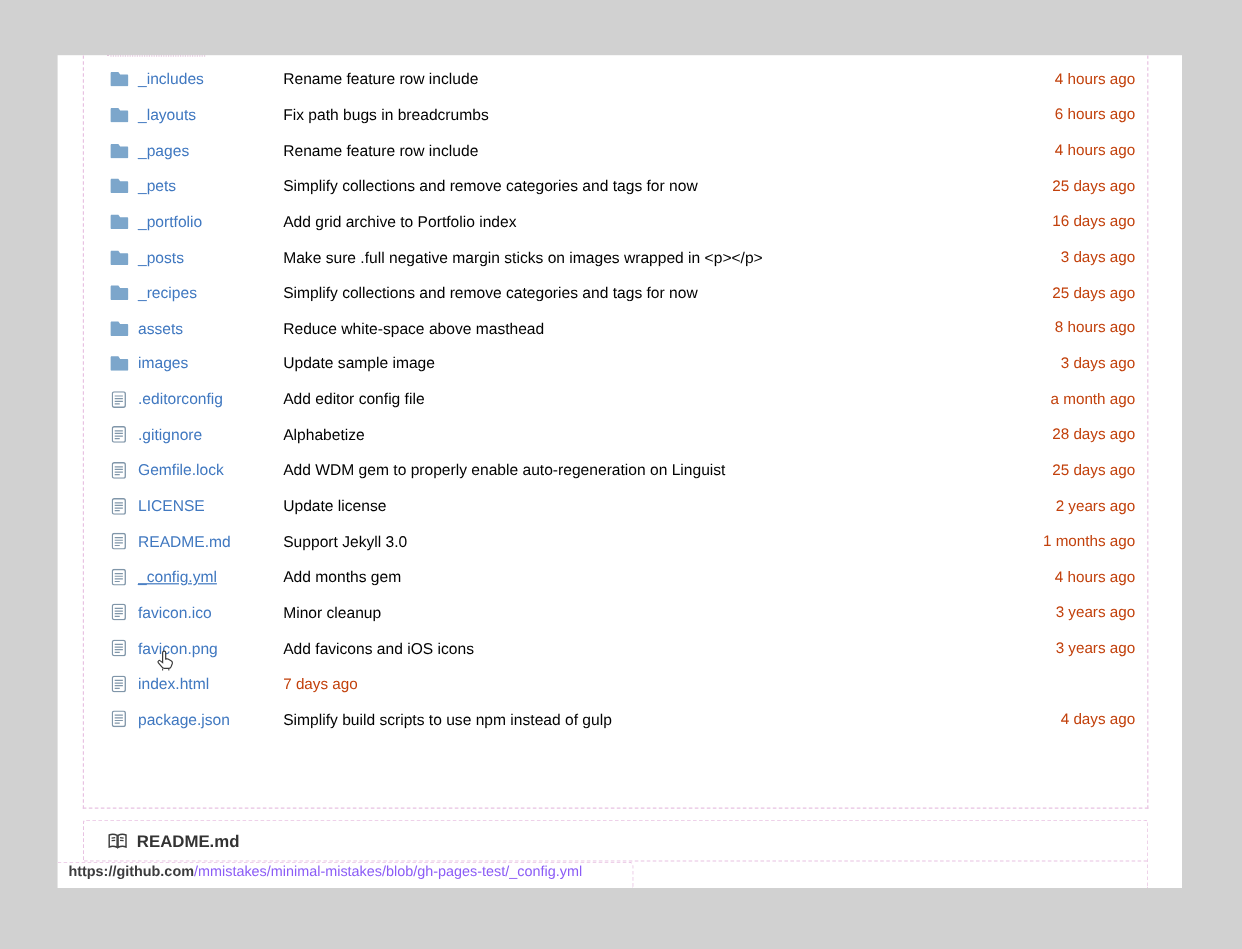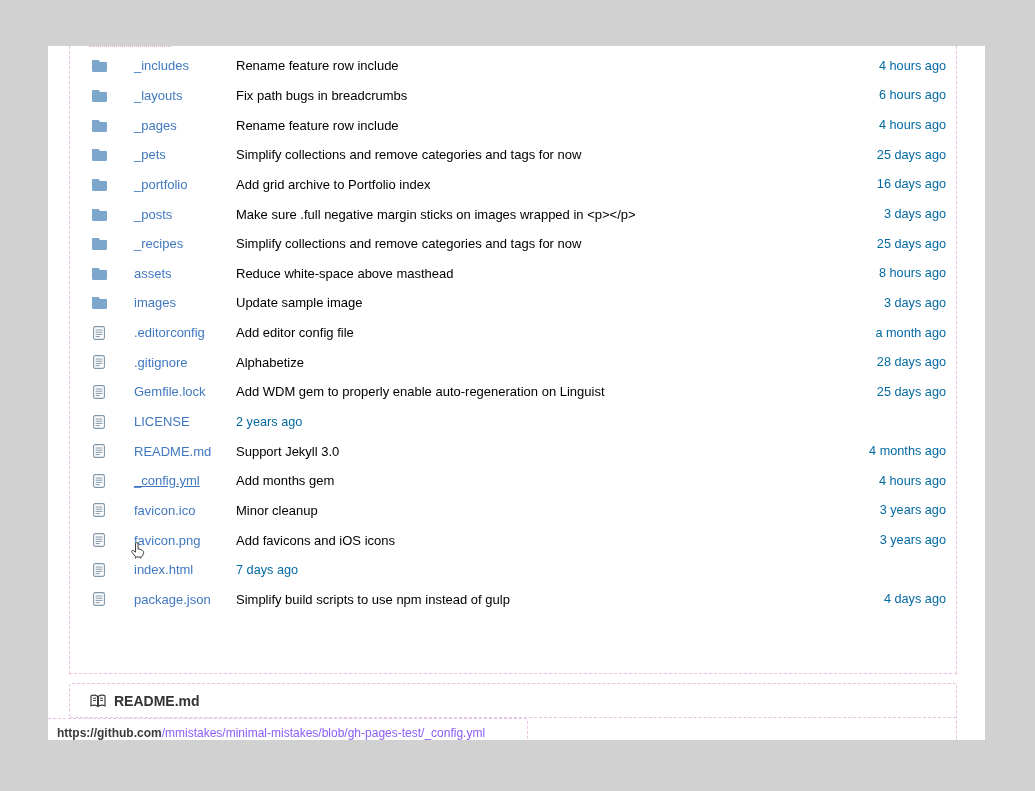--- a/index.html
+++ b/index.html
@@ -29,45 +29,45 @@
     height:29.65px;
     display:grid;
     grid-template-columns:145px 1fr auto;
     align-items:center;
     padding:0 10px 0 21px;
     box-sizing:border-box;
     font-size:13px;
   }
   .name-cell{display:flex;align-items:center;gap:8px;min-width:0;}
   .icon-box{width:16px;height:15px;display:flex;align-items:center;justify-content:center;flex:none;}
-  .file-link{color:#4078c0;text-decoration:none;white-space:nowrap;cursor:pointer;margin-left:19px;}
+  .file-link{color:#4078c0;text-decoration:none;white-space:nowrap;cursor:pointer;}
   .frow.hovered .file-link{text-decoration:underline;}
   .msg{color:#000000;white-space:nowrap;overflow:hidden;cursor:pointer;}
-  .age{color:#0369a1;font-size:12.7px;white-space:nowrap;}
+  .age{color:#c2410c;font-size:12.7px;white-space:nowrap;}
   .readme-box{
     position:absolute;left:21px;top:637px;width:888px;height:57px;
     box-sizing:border-box;
     border:1px dashed #e8c2e2;border-bottom:none;
     border-radius:3px 3px 0 0;
     background:#ffffff;
   }
   .readme-header{
     height:33px;border-bottom:1px dashed #e8c2e2;
     display:flex;align-items:center;gap:8px;
     padding-left:20px;
     font-size:14px;font-weight:bold;color:#333333;
   }
   .status-bubble{
     position:absolute;left:0;top:672px;width:480px;height:22px;
     box-sizing:border-box;
     background:#ffffff;
     border-top:1px dashed #e8c2e2;
     border-right:1px dashed #e8c2e2;
     border-top-right-radius:4px;
-    display:flex;align-items:flex-end;
+    display:flex;align-items:flex-start;
     padding-left:9px;
     font-size:12px;
     z-index:5;
     white-space:nowrap;
   }
   .status-host{font-weight:bold;color:#3b3b3d;}
   .status-path{font-weight:normal;color:#8b5cf6;}
   .cursor{
     position:absolute;left:129px;top:541px;width:17px;height:19px;z-index:10;
     pointer-events:none;
@@ -256,38 +256,39 @@
         <svg viewBox="0 0 12 14" width="12" height="14">
           <rect x="0.6" y="0.6" width="10.8" height="12.8" rx="1.6" fill="none" stroke="#8096a9" stroke-width="1.1"></rect>
           <line x1="2.6" y1="4" x2="9.4" y2="4" stroke="#8096a9" stroke-width="1"></line>
           <line x1="2.6" y1="6.2" x2="9.4" y2="6.2" stroke="#8096a9" stroke-width="1"></line>
           <line x1="2.6" y1="8.4" x2="9.4" y2="8.4" stroke="#8096a9" stroke-width="1"></line>
           <line x1="2.6" y1="10.6" x2="6.8" y2="10.6" stroke="#8096a9" stroke-width="1"></line>
         </svg>
       </span>
       <a class="file-link">LICENSE</a>
     </span>
+    <span class="msg">Update license</span>
     <span class="age">2 years ago</span>
   </div>
       <div class="frow">
     <span class="name-cell">
 
       <span class="icon-box">
         <svg viewBox="0 0 12 14" width="12" height="14">
           <rect x="0.6" y="0.6" width="10.8" height="12.8" rx="1.6" fill="none" stroke="#8096a9" stroke-width="1.1"></rect>
           <line x1="2.6" y1="4" x2="9.4" y2="4" stroke="#8096a9" stroke-width="1"></line>
           <line x1="2.6" y1="6.2" x2="9.4" y2="6.2" stroke="#8096a9" stroke-width="1"></line>
           <line x1="2.6" y1="8.4" x2="9.4" y2="8.4" stroke="#8096a9" stroke-width="1"></line>
           <line x1="2.6" y1="10.6" x2="6.8" y2="10.6" stroke="#8096a9" stroke-width="1"></line>
         </svg>
       </span>
       <a class="file-link">README.md</a>
     </span>
     <span class="msg">Support Jekyll 3.0</span>
-    <span class="age">4 months ago</span>
+    <span class="age">1 months ago</span>
   </div>
       <div class="frow hovered">
     <span class="name-cell">
 
       <span class="icon-box">
         <svg viewBox="0 0 12 14" width="12" height="14">
           <rect x="0.6" y="0.6" width="10.8" height="12.8" rx="1.6" fill="none" stroke="#8096a9" stroke-width="1.1"></rect>
           <line x1="2.6" y1="4" x2="9.4" y2="4" stroke="#8096a9" stroke-width="1"></line>
           <line x1="2.6" y1="6.2" x2="9.4" y2="6.2" stroke="#8096a9" stroke-width="1"></line>
           <line x1="2.6" y1="8.4" x2="9.4" y2="8.4" stroke="#8096a9" stroke-width="1"></line>

